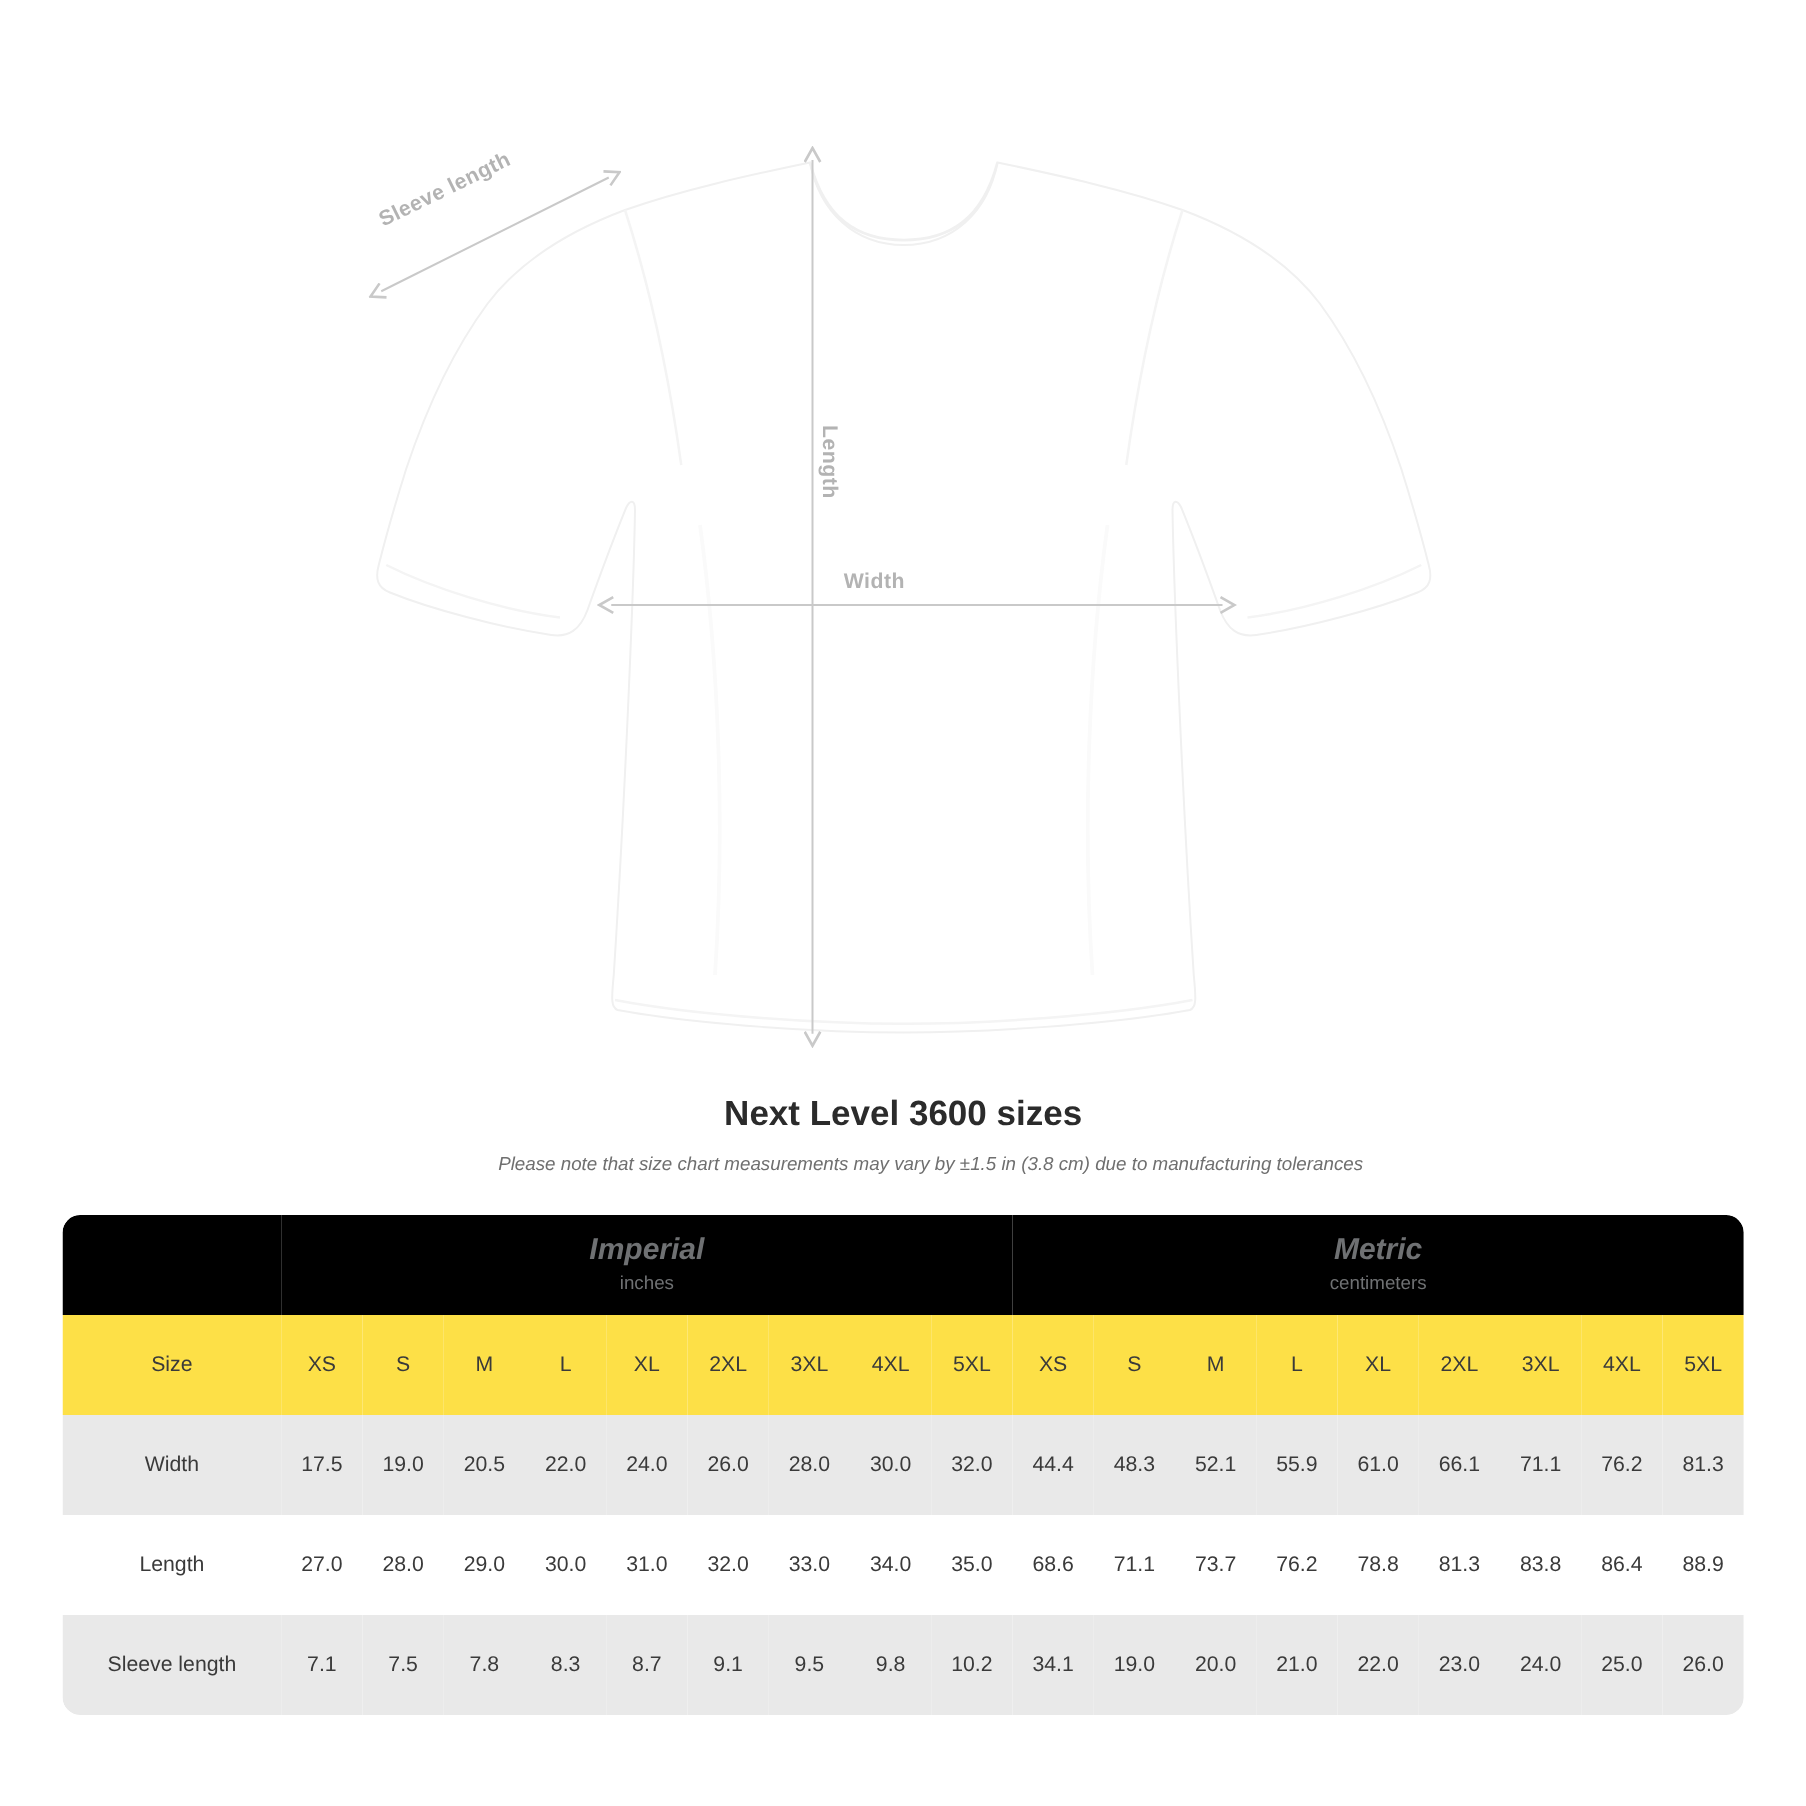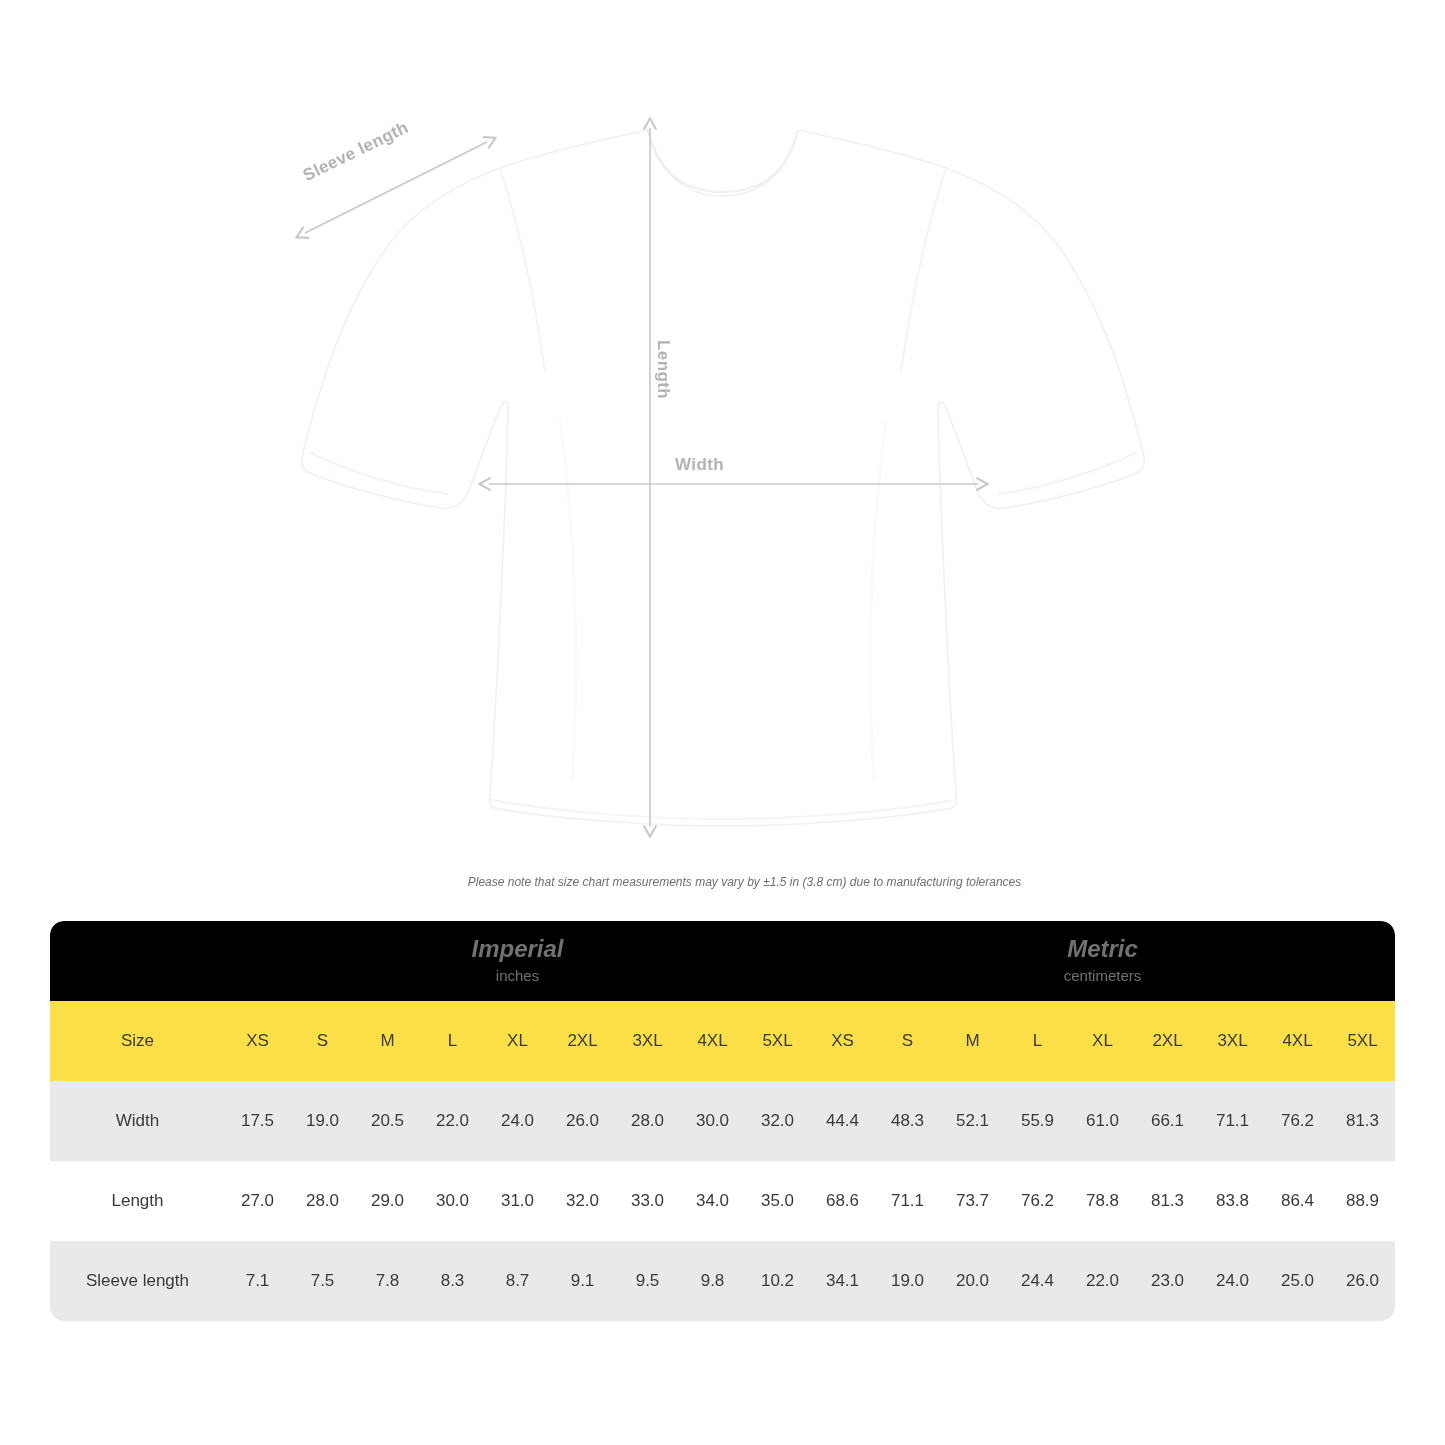--- a/index.html
+++ b/index.html
@@ -61,21 +61,21 @@
     text-align: center;
     margin-top: 20px;
   }
   .chart-title {
     font-size: 28px;
     font-weight: bold;
     color: #2b2b2b;
     margin: 0;
   }
   .chart-note {
-    font-size: 12px;
+    font-size: 15px;
     font-style: italic;
     color: #6f6f6f;
     margin: 16px 0 0 0;
     padding-left: 44px;
   }
 
   
   .table-wrap {
     margin: 32px 50px 0 50px;
     width: 1345px;
@@ -198,20 +198,21 @@
 
       <line x1="489" y1="484" x2="978" y2="484" stroke="#c9c9c9" stroke-width="1.6" marker-start="url(#arrowStart)" marker-end="url(#arrowEnd)"></line>
     </svg>
 
     <span class="dim-label label-sleeve">Sleeve length</span>
     <span class="dim-label label-length">Length</span>
     <span class="dim-label label-width">Width</span>
   </div>
 
   <div class="title-block">
+    <h1 class="chart-title">Next Level 3600 sizes</h1>
     <p class="chart-note">Please note that size chart measurements may vary by ±1.5 in (3.8 cm) due to manufacturing tolerances</p>
   </div>
 
   <div class="table-wrap">
     <table class="size-table">
       <colgroup>
         <col class="col-label">
         <col span="18">
       </colgroup>
       <tbody>
@@ -300,21 +301,21 @@
           <td>7.8</td>
           <td>8.3</td>
           <td>8.7</td>
           <td>9.1</td>
           <td>9.5</td>
           <td>9.8</td>
           <td>10.2</td>
           <td>34.1</td>
           <td>19.0</td>
           <td>20.0</td>
-          <td>24.4</td>
+          <td>21.0</td>
           <td>22.0</td>
           <td>23.0</td>
           <td>24.0</td>
           <td>25.0</td>
           <td class="corner-br">26.0</td>
         </tr>
       </tbody>
     </table>
   </div>
 </div>

